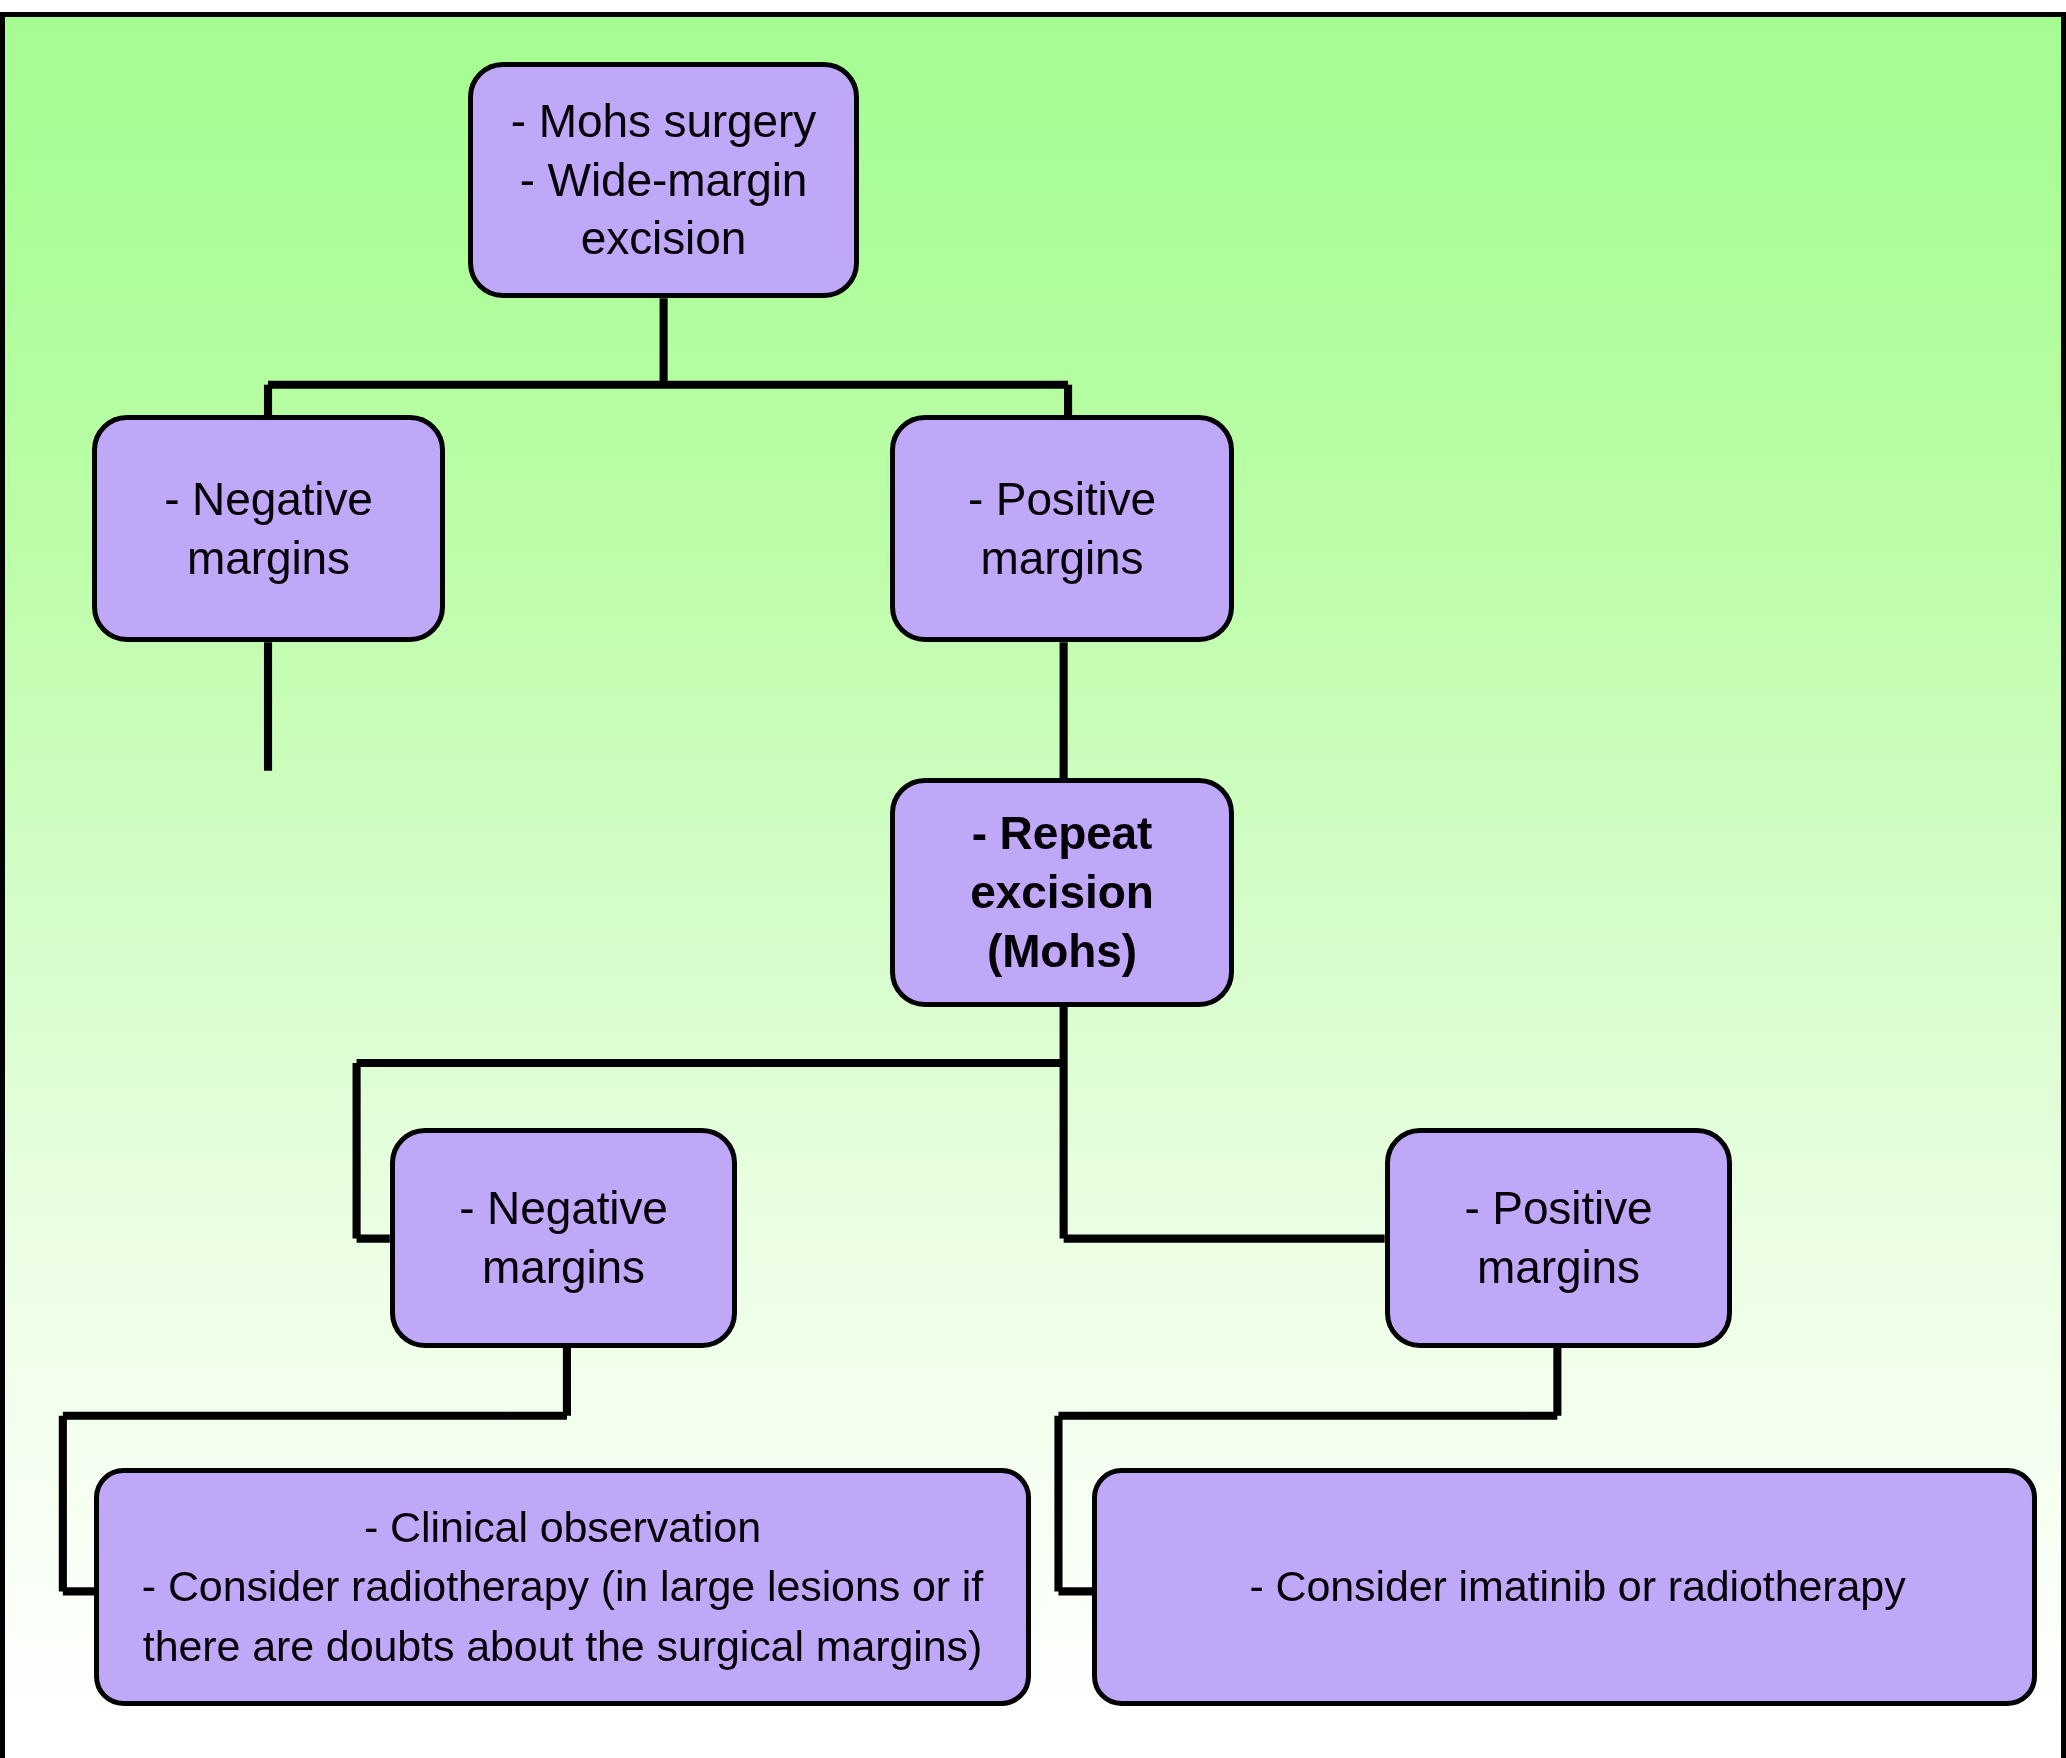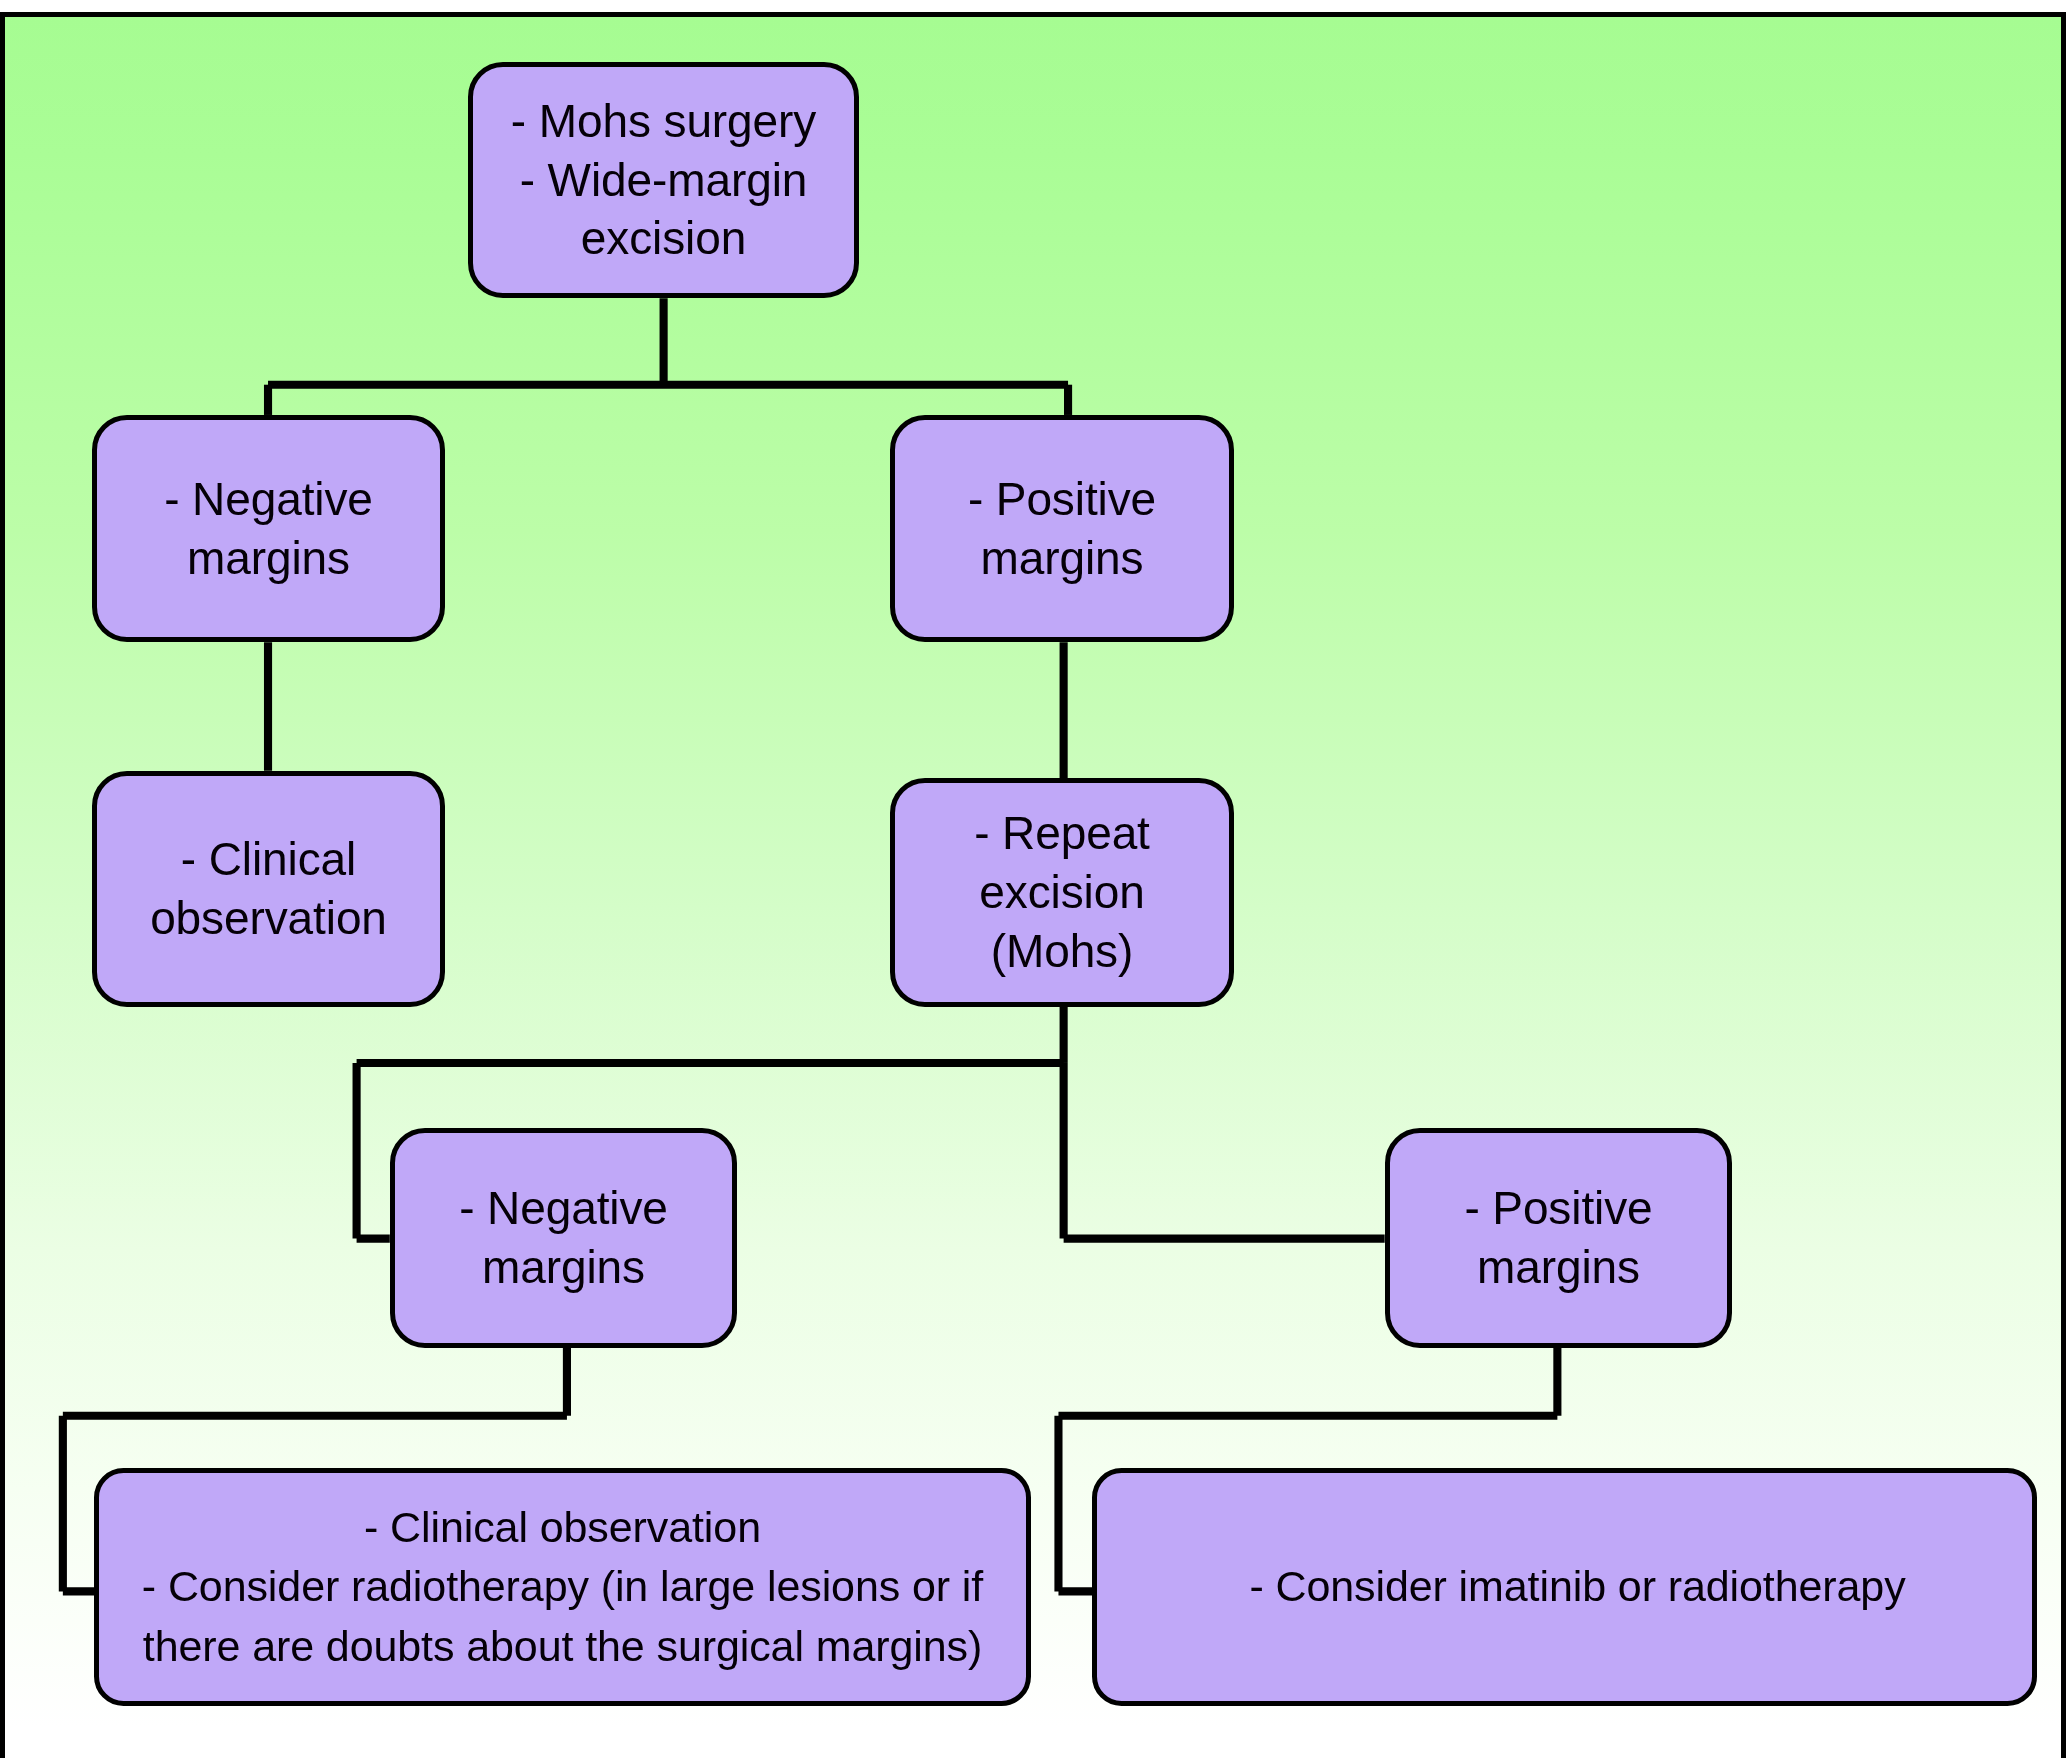--- a/index.html
+++ b/index.html
@@ -86,21 +86,21 @@
 
   #node-neg-margins-1     { left: 92px;  top: 403px;  width: 353px; height: 227px; }
   #node-neg-margins-1 .node-text { font-size: 46px; }
 
   #node-pos-margins-1     { left: 890px; top: 403px;  width: 344px; height: 227px; }
   #node-pos-margins-1 .node-text { font-size: 46px; }
 
   #node-clinical-obs-1    { left: 92px;  top: 759px; width: 353px; height: 236px; }
   #node-clinical-obs-1 .node-text { font-size: 46px; }
 
-  #node-repeat-excision   { left: 890px; top: 766px; width: 344px; height: 229px; }
+  #node-repeat-excision   { left: 890px; top: 766px; width: 344px; height: 229px; font-weight: bold; }
   #node-repeat-excision .node-text { font-size: 46px; }
 
   #node-neg-margins-2     { left: 390px;  top: 1116px; width: 347px; height: 220px; }
   #node-neg-margins-2 .node-text { font-size: 46px; }
 
   #node-pos-margins-2     { left: 1385px; top: 1116px; width: 347px; height: 220px; }
   #node-pos-margins-2 .node-text { font-size: 46px; }
 
   #node-obs-radiotherapy  { left: 94px;  top: 1456px; width: 937px; height: 238px;
                             border-radius: 29.5px; }
@@ -160,24 +160,20 @@
   <div class="node" id="node-neg-margins-1">
     <span class="node-text">- Negative
 margins</span>
   </div>
 
   <div class="node" id="node-pos-margins-1">
     <span class="node-text">- Positive
 margins</span>
   </div>
 
-  <div class="node" id="node-clinical-obs-1">
-    <span class="node-text">- Clinical
-observation</span>
-  </div>
 
   <div class="node" id="node-repeat-excision">
     <span class="node-text">- Repeat
 excision
 (Mohs)</span>
   </div>
 
   <div class="node" id="node-neg-margins-2">
     <span class="node-text">- Negative
 margins</span>

